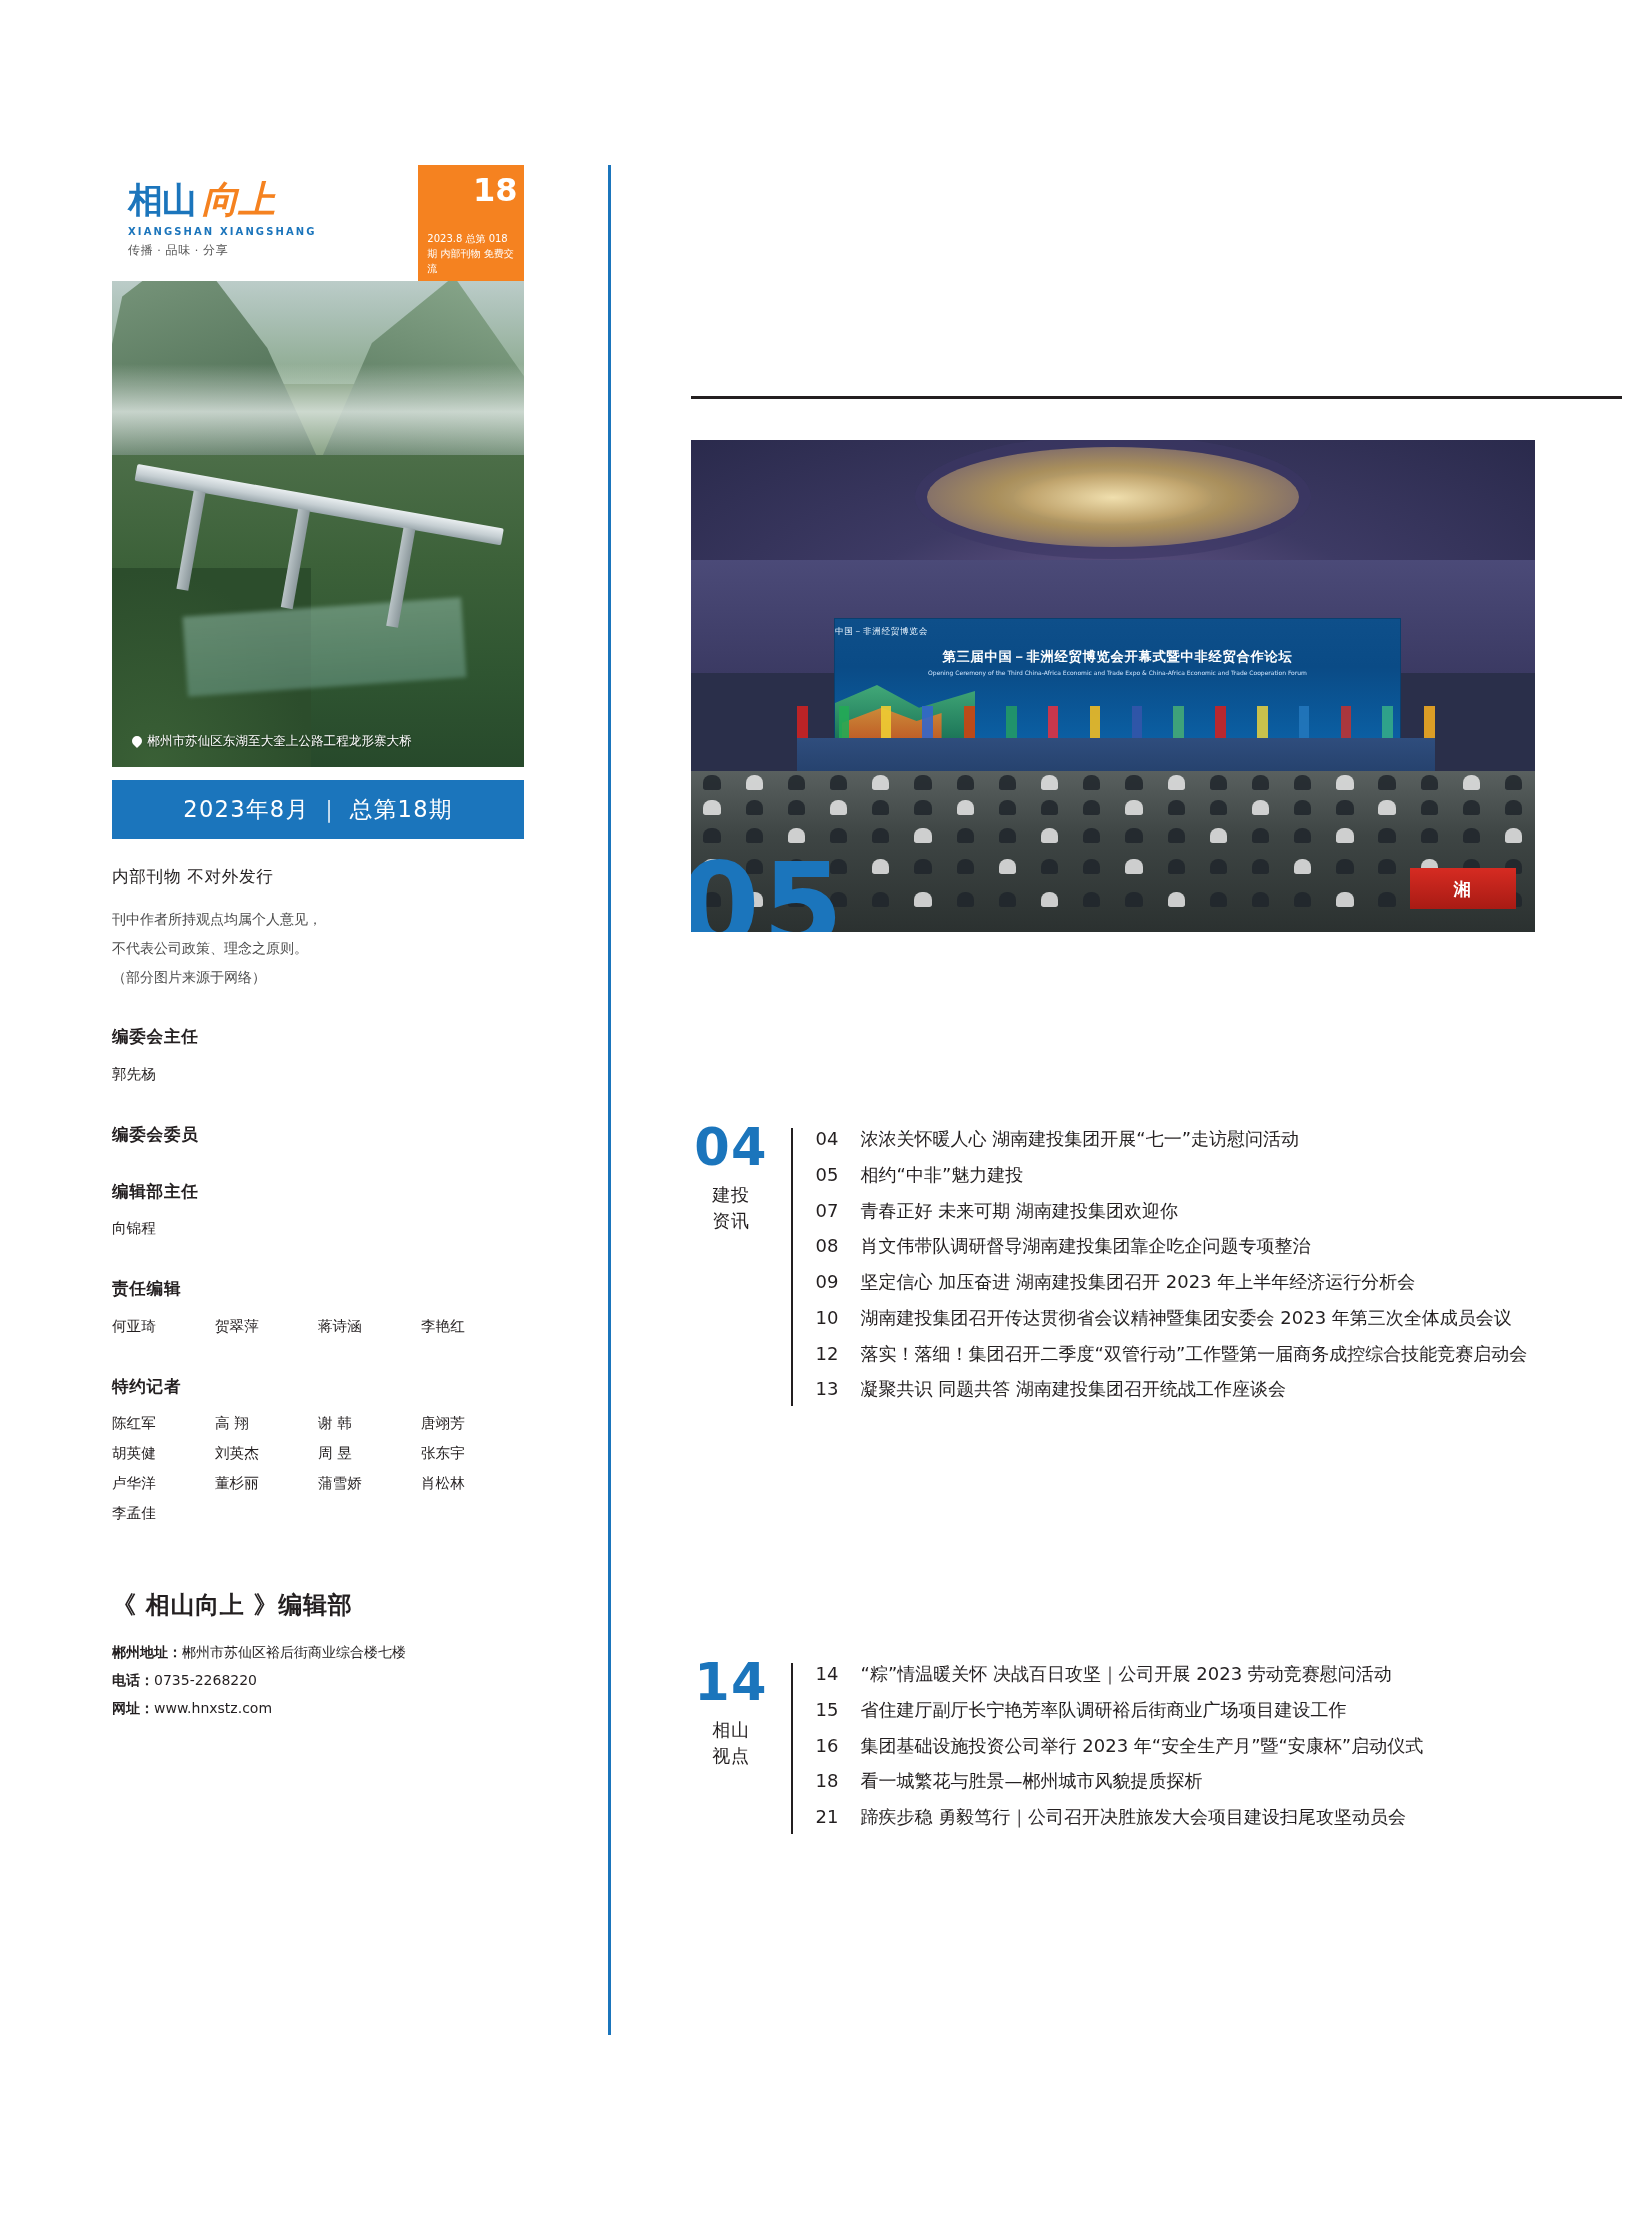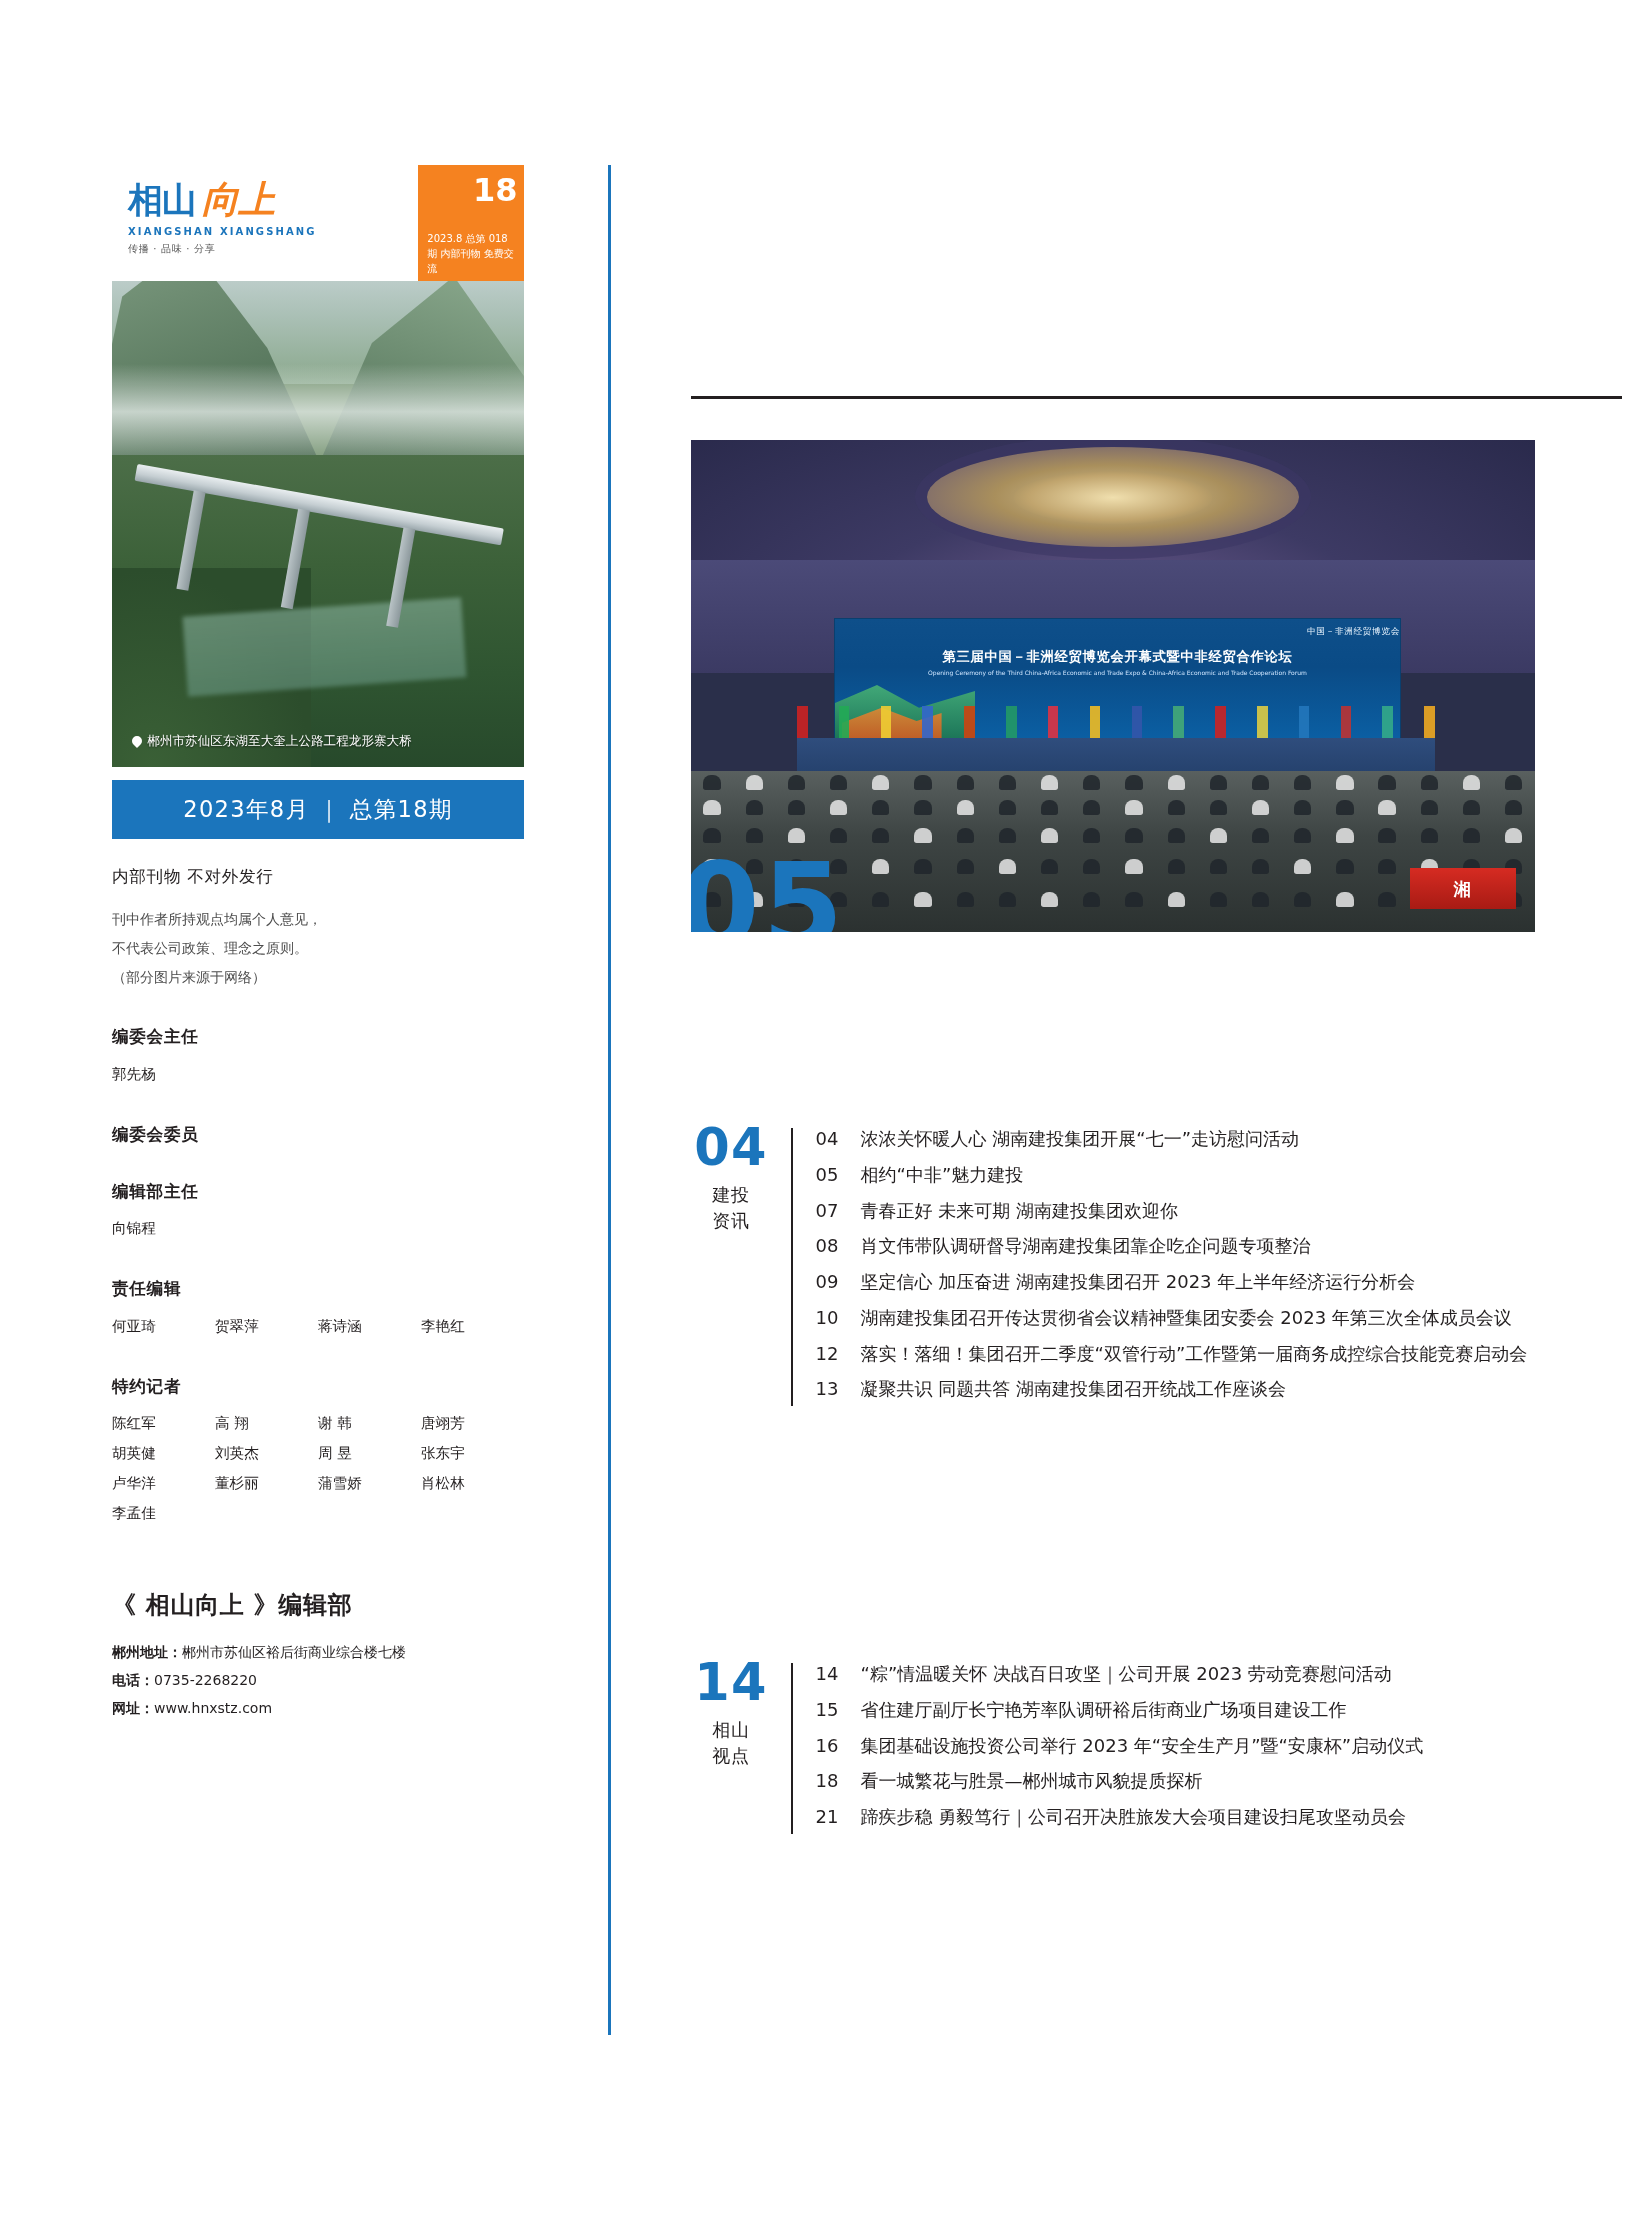--- a/index.html
+++ b/index.html
@@ -123,23 +123,24 @@
   }
   .logo-en {
     margin-top: 8px;
     font-size: 10px;
     letter-spacing: 2.1px;
     color: #1b75bc;
     font-weight: bold;
   }
   .logo-tag {
     margin-top: 5.3px;
-    font-size: 10px;
+    font-size: 12px;
     color: #555;
     letter-spacing: 0.7px;
+    font-family: Liberation Serif, serif;
   }
   .cover-head-right {
     width: 106px;
     background: #f58220;
     color: #fff;
     padding: 9.3px 6.6px 6.6px 9.3px;
     box-sizing: border-box;
   }
   .issue-no {
     font-size: 32px;
@@ -296,21 +297,21 @@
   }
   .hero-screen .scr-sub {
     position: absolute; left: 0; right: 0; top: 49px;
     text-align: center;
     color: #cfe6ff;
     font-size: 6px;
     line-height: 1.5;
   }
   .hero-screen .scr-logo {
     position: absolute; left: 0; right: 0; top: 6.6px;
-    text-align: right;
+    text-align: left;
     color: #eaf5ff;
     font-size: 8.6px;
     letter-spacing: 0.7px;
   }
   .hero-screen .scr-green {
     position: absolute; left: 0; bottom: 0; width: 140px; height: 60px;
     background: linear-gradient(180deg, rgba(80,190,120,.85), rgba(30,120,80,.9));
     clip-path: polygon(0 40%, 30% 10%, 60% 48%, 100% 20%, 100% 100%, 0 100%);
   }
   .hero-screen .scr-orange {

